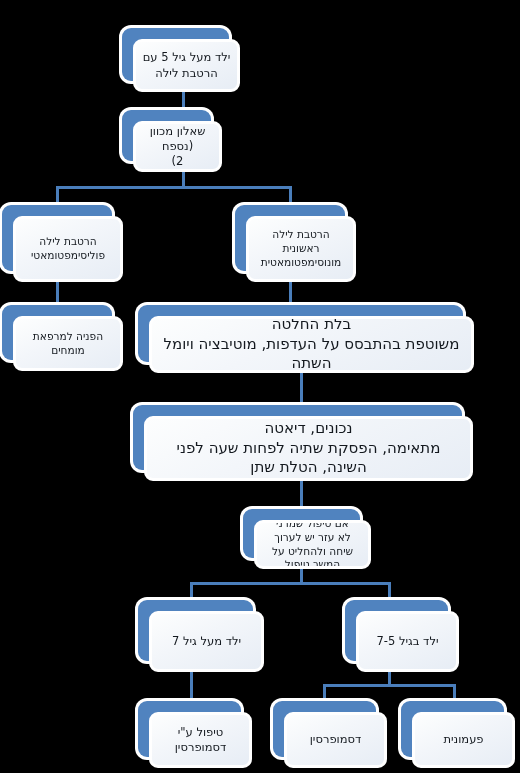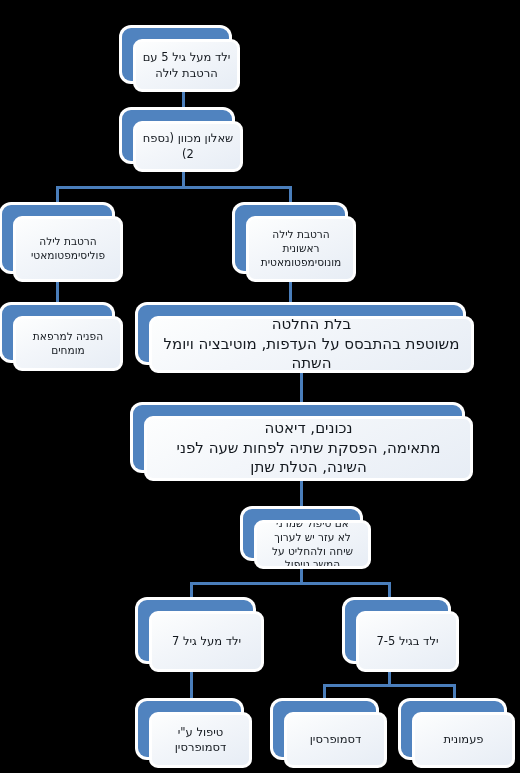--- a/index.html
+++ b/index.html
@@ -103,21 +103,21 @@
   <div class="conn v" style="left:453px; top:684px; height:18px;"></div>
 
   <div class="node fs12" style="left:122px; top:6px; width:118px; height:64px;margin-top:22px;">
     <div class="plate"></div>
     <div class="card">
       <div class="label">ילד מעל גיל 5 עם
 הרטבת לילה</div>
     </div>
   </div>
 
-  <div class="node fs12" style="left:122px; top:110px; width:121px; height:62px;">
+  <div class="node fs12" style="left:122px; top:110px; width:100px; height:62px;">
     <div class="plate"></div>
     <div class="card">
       <div class="label">שאלון מכוון (נספח
 (2</div>
     </div>
   </div>
 
   <div class="node fs11" style="left:2px; top:205px; width:121px; height:77px;">
     <div class="plate"></div>
     <div class="card">

